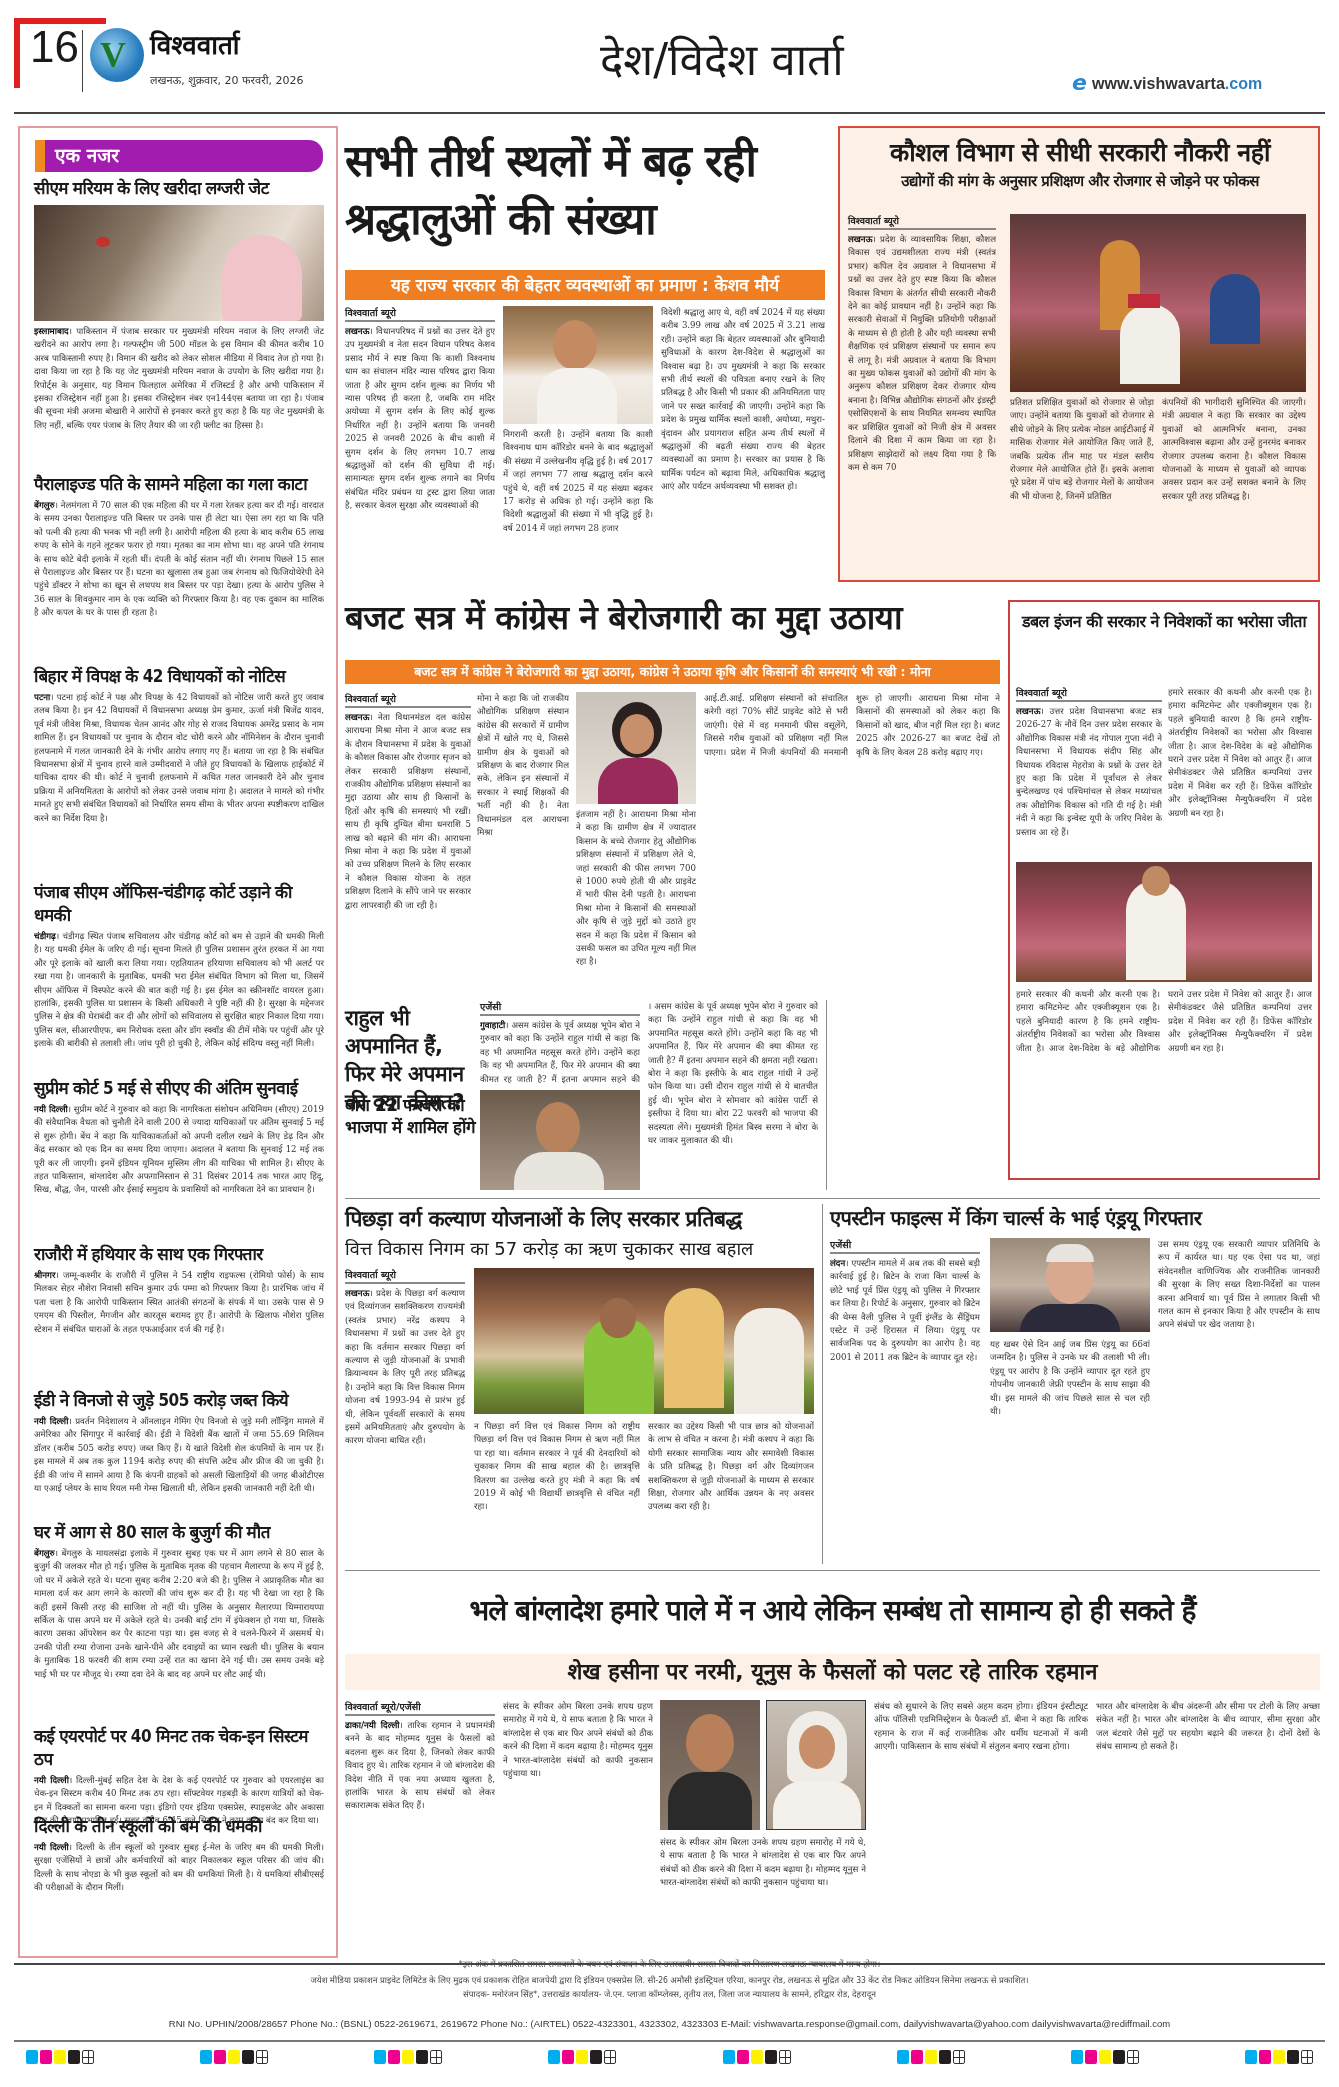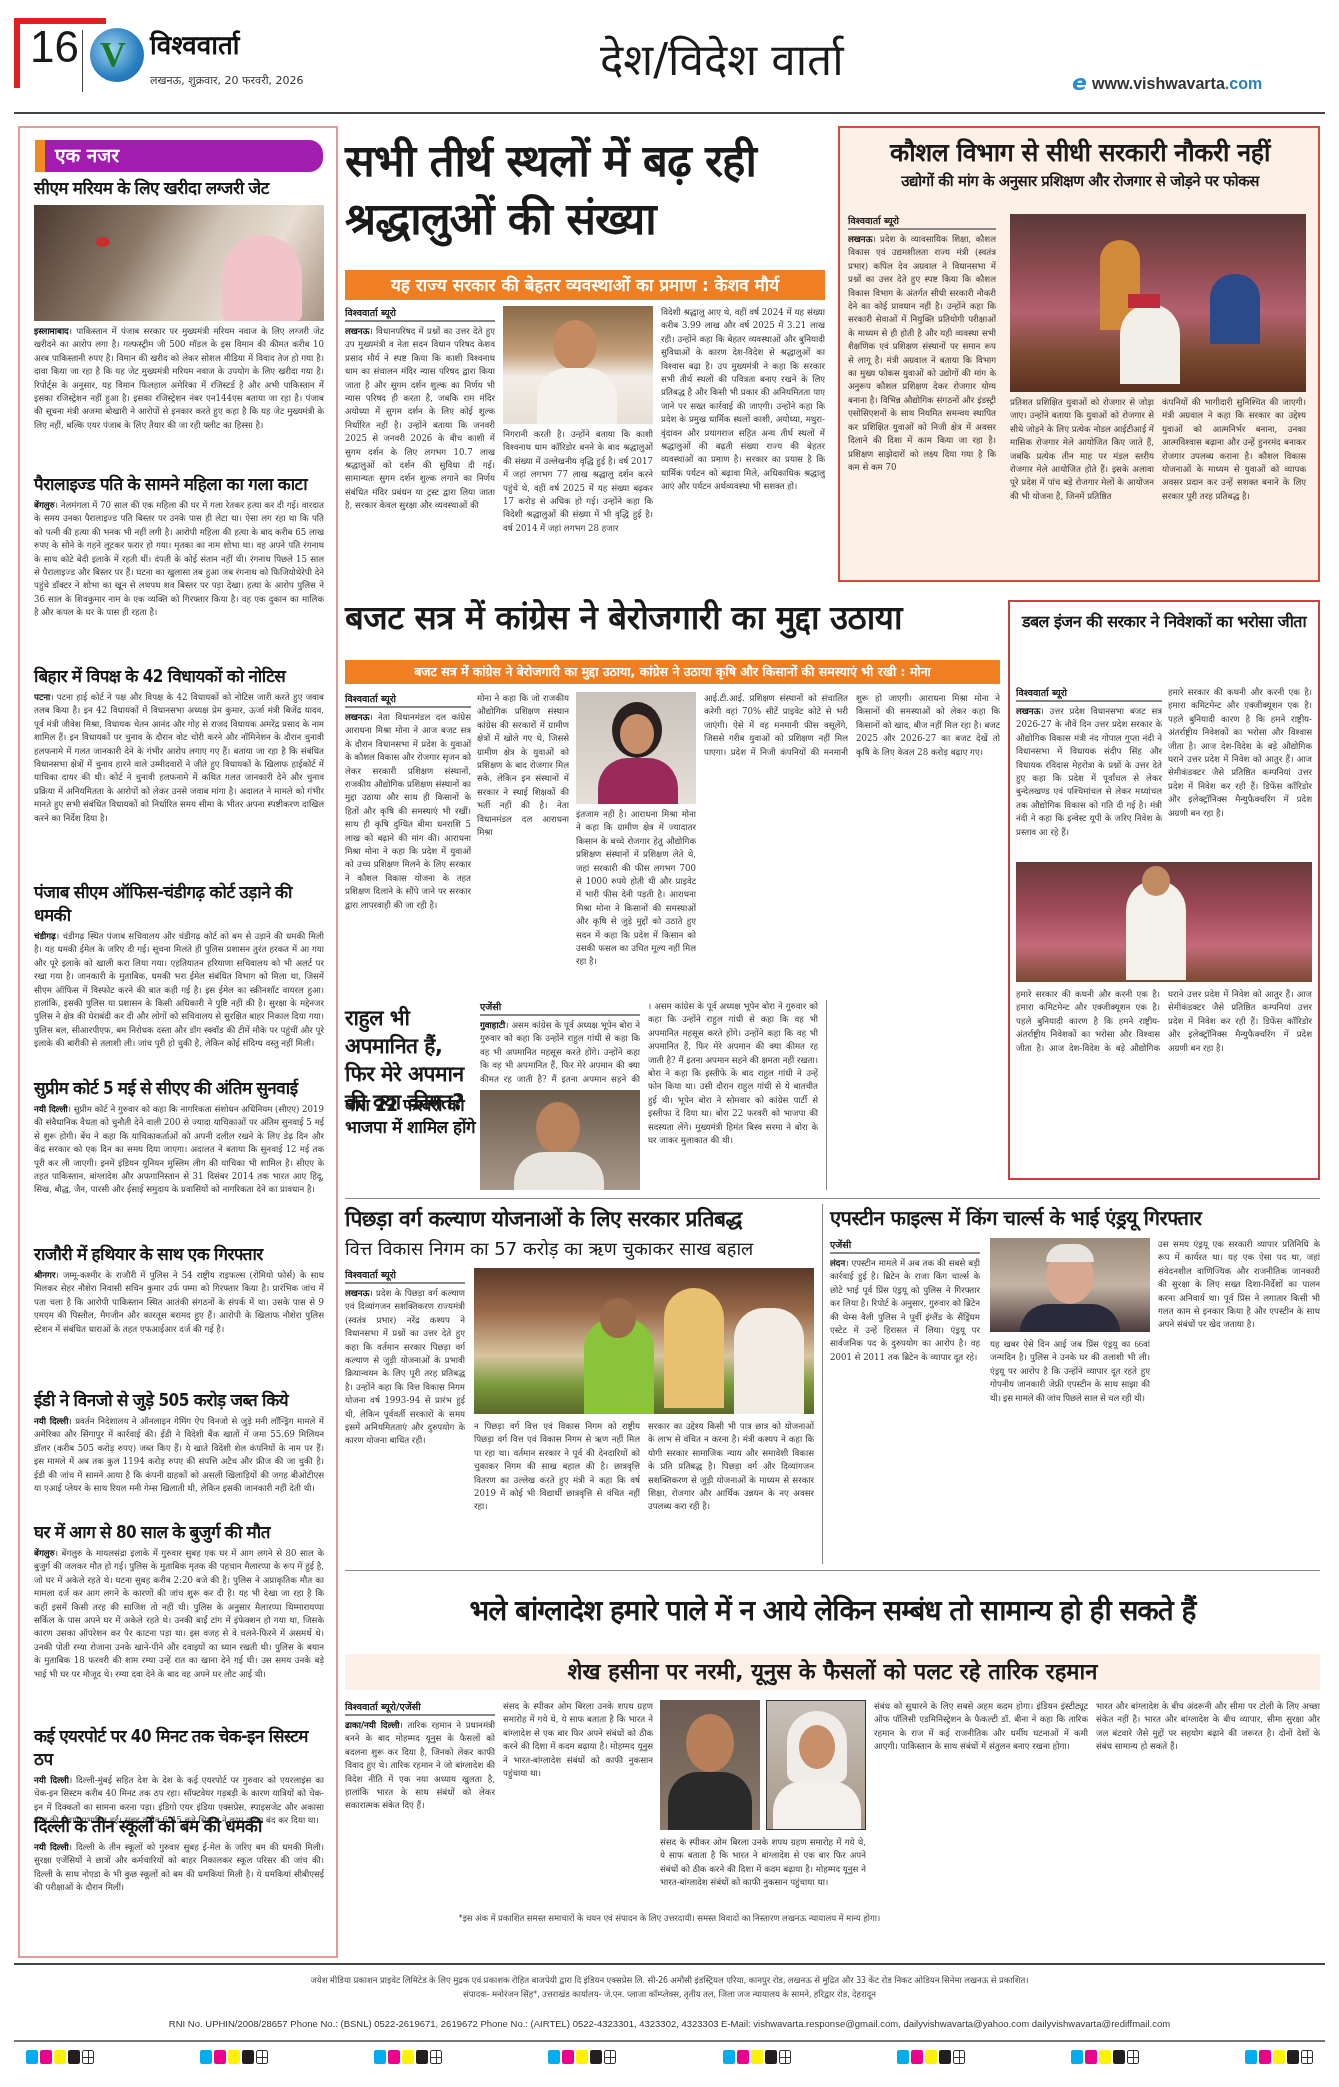--- a/index.html
+++ b/index.html
@@ -213,21 +213,21 @@
 <div class="abs h-big" style="left:830px; top:1204px; width:490px; font-size:20px;">एपस्टीन फाइल्स में किंग चार्ल्स के भाई एंड्रयू गिरफ्तार</div>
 <div class="abs" style="left:830px; top:1238px; width:150px;">
   <span class="byline">एजेंसी</span>
   <div class="body-text" style="height:300px;"><span class="lead">लंदन</span><span>। एपस्टीन मामले में अब तक की सबसे बड़ी कार्रवाई हुई है। ब्रिटेन के राजा किंग चार्ल्स के छोटे भाई पूर्व प्रिंस एंड्रयू को पुलिस ने गिरफ्तार कर लिया है। रिपोर्ट के अनुसार, गुरुवार को ब्रिटेन की थेम्स वैली पुलिस ने पूर्वी इंग्लैंड के सैंड्रिंघम एस्टेट में उन्हें हिरासत में लिया। एंड्रयू पर सार्वजनिक पद के दुरुपयोग का आरोप है। वह 2001 से 2011 तक ब्रिटेन के व्यापार दूत रहे।</span></div>
 </div>
 <div class="photo" style="left:990px; top:1238px; width:160px; height:94px; background:linear-gradient(180deg,#9a8a7a 0%,#c4b4a4 50%,#4a3a3a 100%);">
   <div style="position:absolute; left:56px; top:10px; width:48px; height:56px; border-radius:50%; background:#d8a890;"></div>
   <div style="position:absolute; left:56px; top:6px; width:48px; height:18px; border-radius:24px 24px 0 0; background:#e8e4e0;"></div>
   <div style="position:absolute; left:30px; top:66px; width:100px; height:28px; background:#2a2a3a; border-radius:30px 30px 0 0;"></div>
 </div>
-<div class="abs body-text" style="left:990px; top:1338px; width:160px; height:222px;font-family:Liberation Serif, serif;">यह खबर ऐसे दिन आई जब प्रिंस एंड्रयू का 66वां जन्मदिन है। पुलिस ने उनके घर की तलाशी भी ली। एंड्रयू पर आरोप है कि उन्होंने व्यापार दूत रहते हुए गोपनीय जानकारी जेफ्री एपस्टीन के साथ साझा की थी। इस मामले की जांच पिछले साल से चल रही थी।</div>
+<div class="abs body-text" style="left:990px; top:1338px; width:160px; height:222px;">यह खबर ऐसे दिन आई जब प्रिंस एंड्रयू का 66वां जन्मदिन है। पुलिस ने उनके घर की तलाशी भी ली। एंड्रयू पर आरोप है कि उन्होंने व्यापार दूत रहते हुए गोपनीय जानकारी जेफ्री एपस्टीन के साथ साझा की थी। इस मामले की जांच पिछले साल से चल रही थी।</div>
 <div class="abs body-text" style="left:1158px; top:1238px; width:162px; height:322px;">उस समय एंड्रयू एक सरकारी व्यापार प्रतिनिधि के रूप में कार्यरत था। यह एक ऐसा पद था, जहां संवेदनशील वाणिज्यिक और राजनीतिक जानकारी की सुरक्षा के लिए सख्त दिशा-निर्देशों का पालन करना अनिवार्य था। पूर्व प्रिंस ने लगातार किसी भी गलत काम से इनकार किया है और एपस्टीन के साथ अपने संबंधों पर खेद जताया है।</div>
 
 <div class="abs hrule" style="left:345px; top:1570px; width:975px;"></div>
 <div class="abs h-big" style="left:345px; top:1590px; width:975px; text-align:center; font-size:28px; letter-spacing:-1px;">भले बांग्लादेश हमारे पाले में न आये लेकिन सम्बंध तो सामान्य हो ही सकते हैं</div>
 <div class="abs" style="left:345px; top:1654px; width:975px; height:36px; background:#fdf0e6; text-align:center; font-size:22px; line-height:36px; font-weight:bold; color:#1a1a1a;">शेख हसीना पर नरमी, यूनुस के फैसलों को पलट रहे तारिक रहमान</div>
 <div class="abs" style="left:345px; top:1700px; width:150px;">
   <span class="byline">विश्ववार्ता ब्यूरो/एजेंसी</span>
   <div class="body-text" style="height:236px;"><span class="lead">ढाका/नयी दिल्ली</span><span>। तारिक रहमान ने प्रधानमंत्री बनने के बाद मोहम्मद यूनुस के फैसलों को बदलना शुरू कर दिया है, जिनको लेकर काफी विवाद हुए थे। तारिक रहमान ने जो बांग्लादेश की विदेश नीति में एक नया अध्याय खुलता है, हालांकि भारत के साथ संबंधों को लेकर सकारात्मक संकेत दिए हैं।</span></div>
 </div>
 <div class="abs body-text" style="left:503px; top:1700px; width:150px; height:254px;">संसद के स्पीकर ओम बिरला उनके शपथ ग्रहण समारोह में गये थे, ये साफ बताता है कि भारत ने बांग्लादेश से एक बार फिर अपने संबंधों को ठीक करने की दिशा में कदम बढ़ाया है। मोहम्मद यूनुस ने भारत-बांग्लादेश संबंधों को काफी नुकसान पहुंचाया था।</div>
@@ -240,21 +240,21 @@
   <div style="position:absolute; left:32px; top:24px; width:36px; height:44px; border-radius:50%; background:#c8906a;"></div>
   <div style="position:absolute; left:6px; top:80px; width:88px; height:50px; background:#f4f0ec; border-radius:30px 30px 0 0;"></div>
 </div>
 <div class="abs body-text" style="left:660px; top:1836px; width:206px; height:118px;"><span>संसद के स्पीकर ओम बिरला उनके शपथ ग्रहण समारोह में गये थे, ये साफ बताता है कि भारत ने बांग्लादेश से एक बार फिर अपने संबंधों को ठीक करने की दिशा में कदम बढ़ाया है। मोहम्मद यूनुस ने भारत-बांग्लादेश संबंधों को काफी नुकसान पहुंचाया था।</span></div>
 <div class="abs body-text" style="left:874px; top:1700px; width:214px; height:254px;">संबंध को सुधारने के लिए सबसे अहम कदम होगा। इंडियन इंस्टीट्यूट ऑफ पॉलिसी एडमिनिस्ट्रेशन के फैकल्टी डॉ. बीना ने कहा कि तारिक रहमान के राज में कई राजनीतिक और धर्मीय घटनाओं में कमी आएगी। पाकिस्तान के साथ संबंधों में संतुलन बनाए रखना होगा।</div>
 <div class="abs body-text" style="left:1096px; top:1700px; width:224px; height:254px;">भारत और बांग्लादेश के बीच अंदरूनी और सीमा पर टोली के लिए अच्छा संकेत नहीं है। भारत और बांग्लादेश के बीच व्यापार, सीमा सुरक्षा और जल बंटवारे जैसे मुद्दों पर सहयोग बढ़ाने की जरूरत है। दोनों देशों के संबंध सामान्य हो सकते हैं।</div>
 
 <div class="abs footer-rule"></div>
 <div class="abs footer-line" style="top:1974px;">जयेश मीडिया प्रकाशन प्राइवेट लिमिटेड के लिए मुद्रक एवं प्रकाशक रोहित बाजपेयी द्वारा दि इंडियन एक्सप्रेस लि. सी-26 अमौसी इंडस्ट्रियल एरिया, कानपुर रोड, लखनऊ से मुद्रित और 33 केंट रोड निकट ओडियन सिनेमा लखनऊ से प्रकाशित।</div>
 <div class="abs footer-line" style="top:1988px;">संपादक- मनोरंजन सिंह*, उत्तराखंड कार्यालय- जे.एन. प्लाजा कॉम्प्लेक्स, तृतीय तल, जिला जज न्यायालय के सामने, हरिद्वार रोड, देहरादून</div>
-<div class="abs footer-line" style="top:1912px;">*इस अंक में प्रकाशित समस्त समाचारों के चयन एवं संपादन के लिए उत्तरदायी। समस्त विवादों का निस्तारण लखनऊ न्यायालय में मान्य होगा।</div>
+<div class="abs footer-line" style="top:1958px;">*इस अंक में प्रकाशित समस्त समाचारों के चयन एवं संपादन के लिए उत्तरदायी। समस्त विवादों का निस्तारण लखनऊ न्यायालय में मान्य होगा।</div>
 <div class="abs reg-line" style="top:2018px;">RNI No. UPHIN/2008/28657 Phone No.: (BSNL) 0522-2619671, 2619672 Phone No.: (AIRTEL) 0522-4323301, 4323302, 4323303  E-Mail: vishwavarta.response@gmail.com,  dailyvishwavarta@yahoo.com dailyvishwavarta@rediffmail.com</div>
 <div class="abs color-strip"></div>
 <div class="abs swatches" id="swatches">
     <div class="sw-group">
       <div class="sw" style="background: rgb(0, 174, 239);"></div>
       <div class="sw" style="background: rgb(236, 0, 140);"></div>
       <div class="sw" style="background: rgb(255, 242, 0);"></div>
       <div class="sw" style="background: rgb(35, 31, 32);"></div>
       <div class="sw reg"></div>
     </div>

